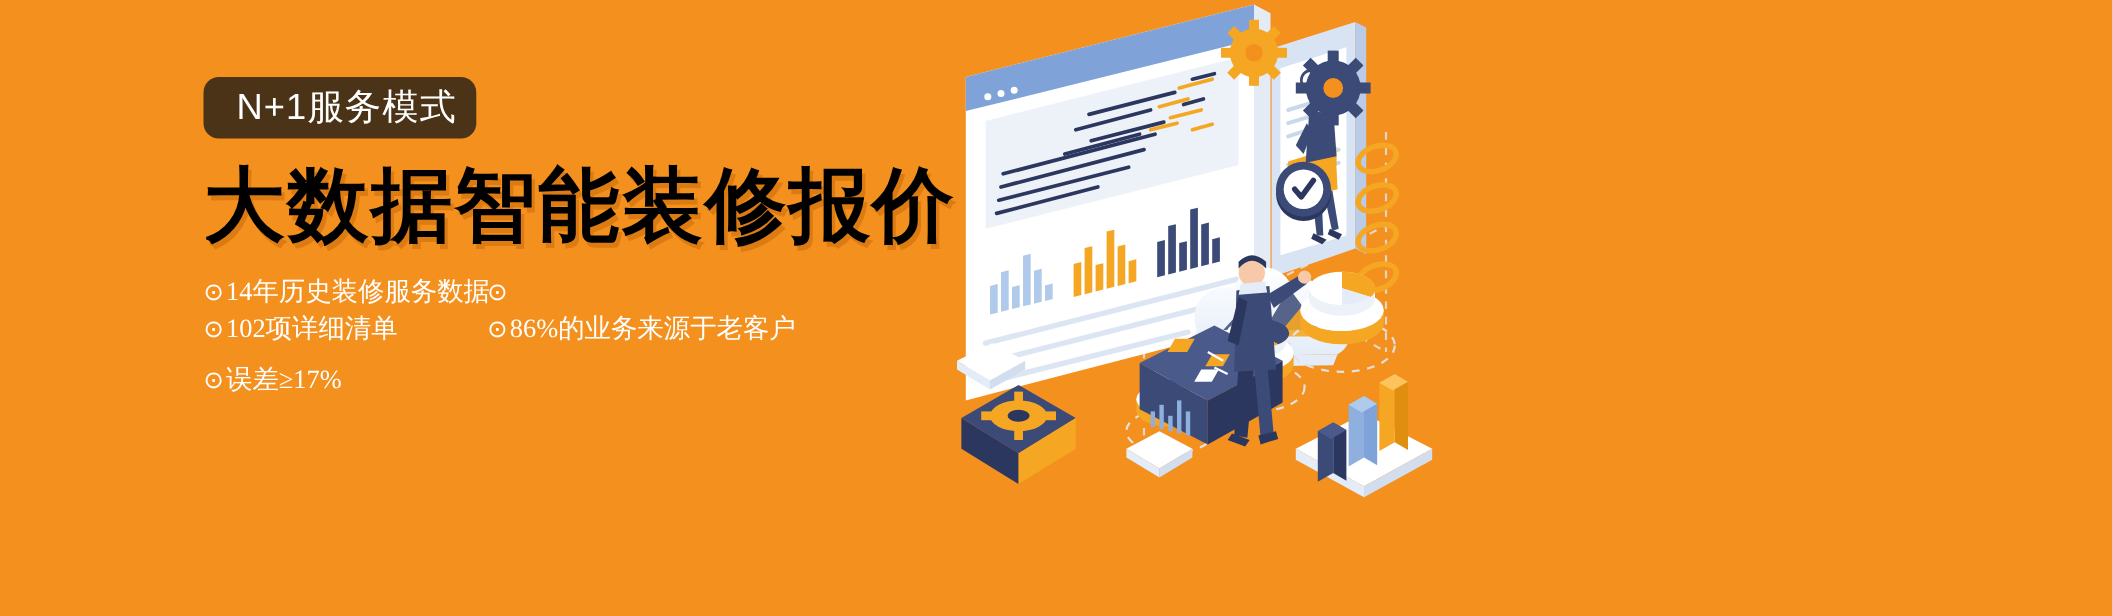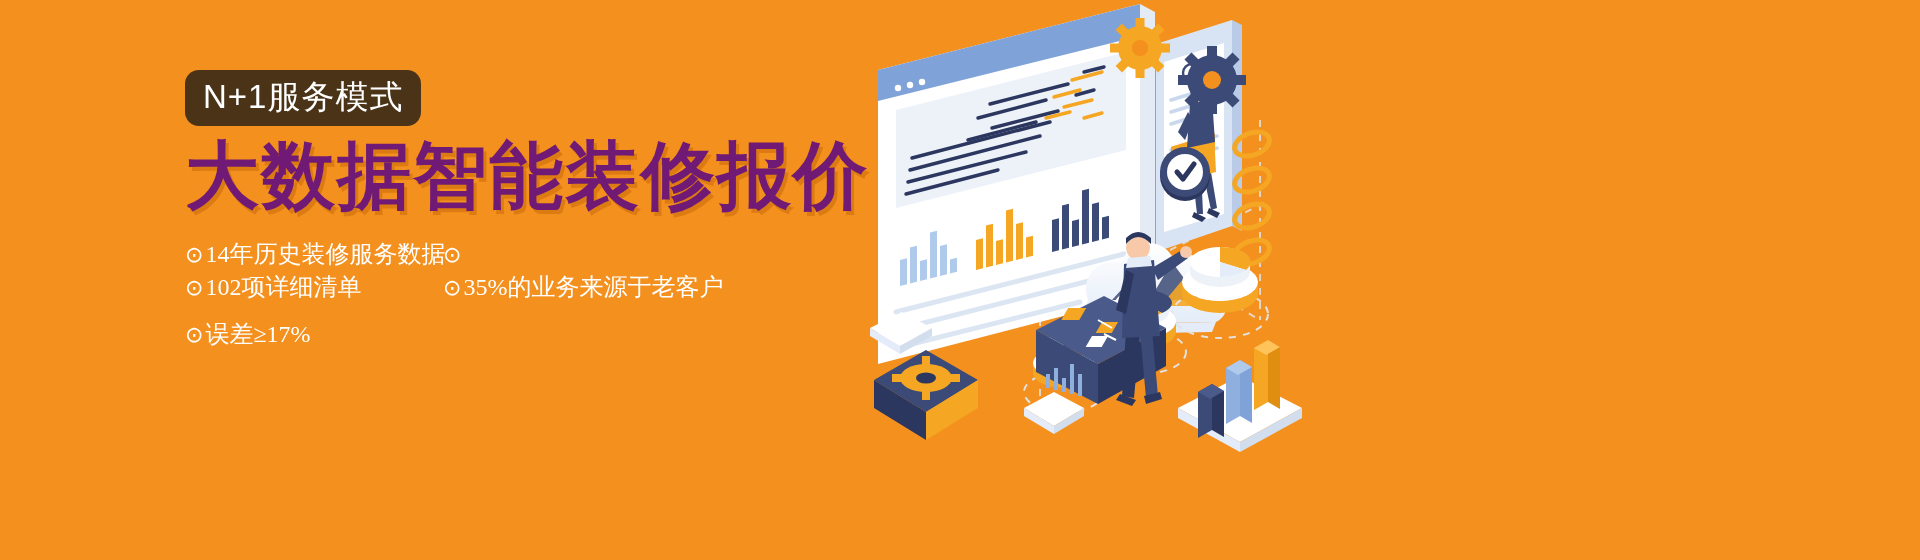--- a/index.html
+++ b/index.html
@@ -21,29 +21,29 @@
     position:absolute;
     left:185px; top:70px;
     width:700px;
   }
   #badge {
     display:inline-block;
     background:#4A3317;
     color:#FFFFFF;
     font-size:33px;
     line-height:1;
-    padding:10px 18px 13px 18px;
+    padding:10px 18px 13px 30px;
     border-radius:14px;
     letter-spacing:1px;
     font-weight:500;
     font-family:"Liberation Sans", sans-serif;
   }
   #headline {
-    margin-top:12px;
-    color:#701a75;
+    margin-top:24px;
+    color:#000000;
     font-size:74px;
     line-height:1.0;
     font-weight:bold;
     letter-spacing:2px;
     text-shadow:3px 4px 0 rgba(200,105,10,0.55);
     font-family:"DejaVu Sans", sans-serif;
     white-space:nowrap;
   }
   #bullets {
     margin-top:26px;
@@ -105,21 +105,21 @@
           <span>误差≥17%</span>
         </div>
       </div>
 
       <div class="bullet-col col-right">
         <div class="bullet">
           <span class="marker">⊙</span>
         </div>
         <div class="bullet">
           <span class="marker">⊙</span>
-          <span>35%的业务来源于老客户</span>
+          <span>86%的业务来源于老客户</span>
         </div>
       </div>
 
     </div>
   </div>
 
   <div id="illustration">
     <svg width="560" height="560" viewBox="0 0 560 560" xmlns="http://www.w3.org/2000/svg">
       <defs>
         <linearGradient id="gBarB" x1="0" y1="0" x2="0" y2="1">

